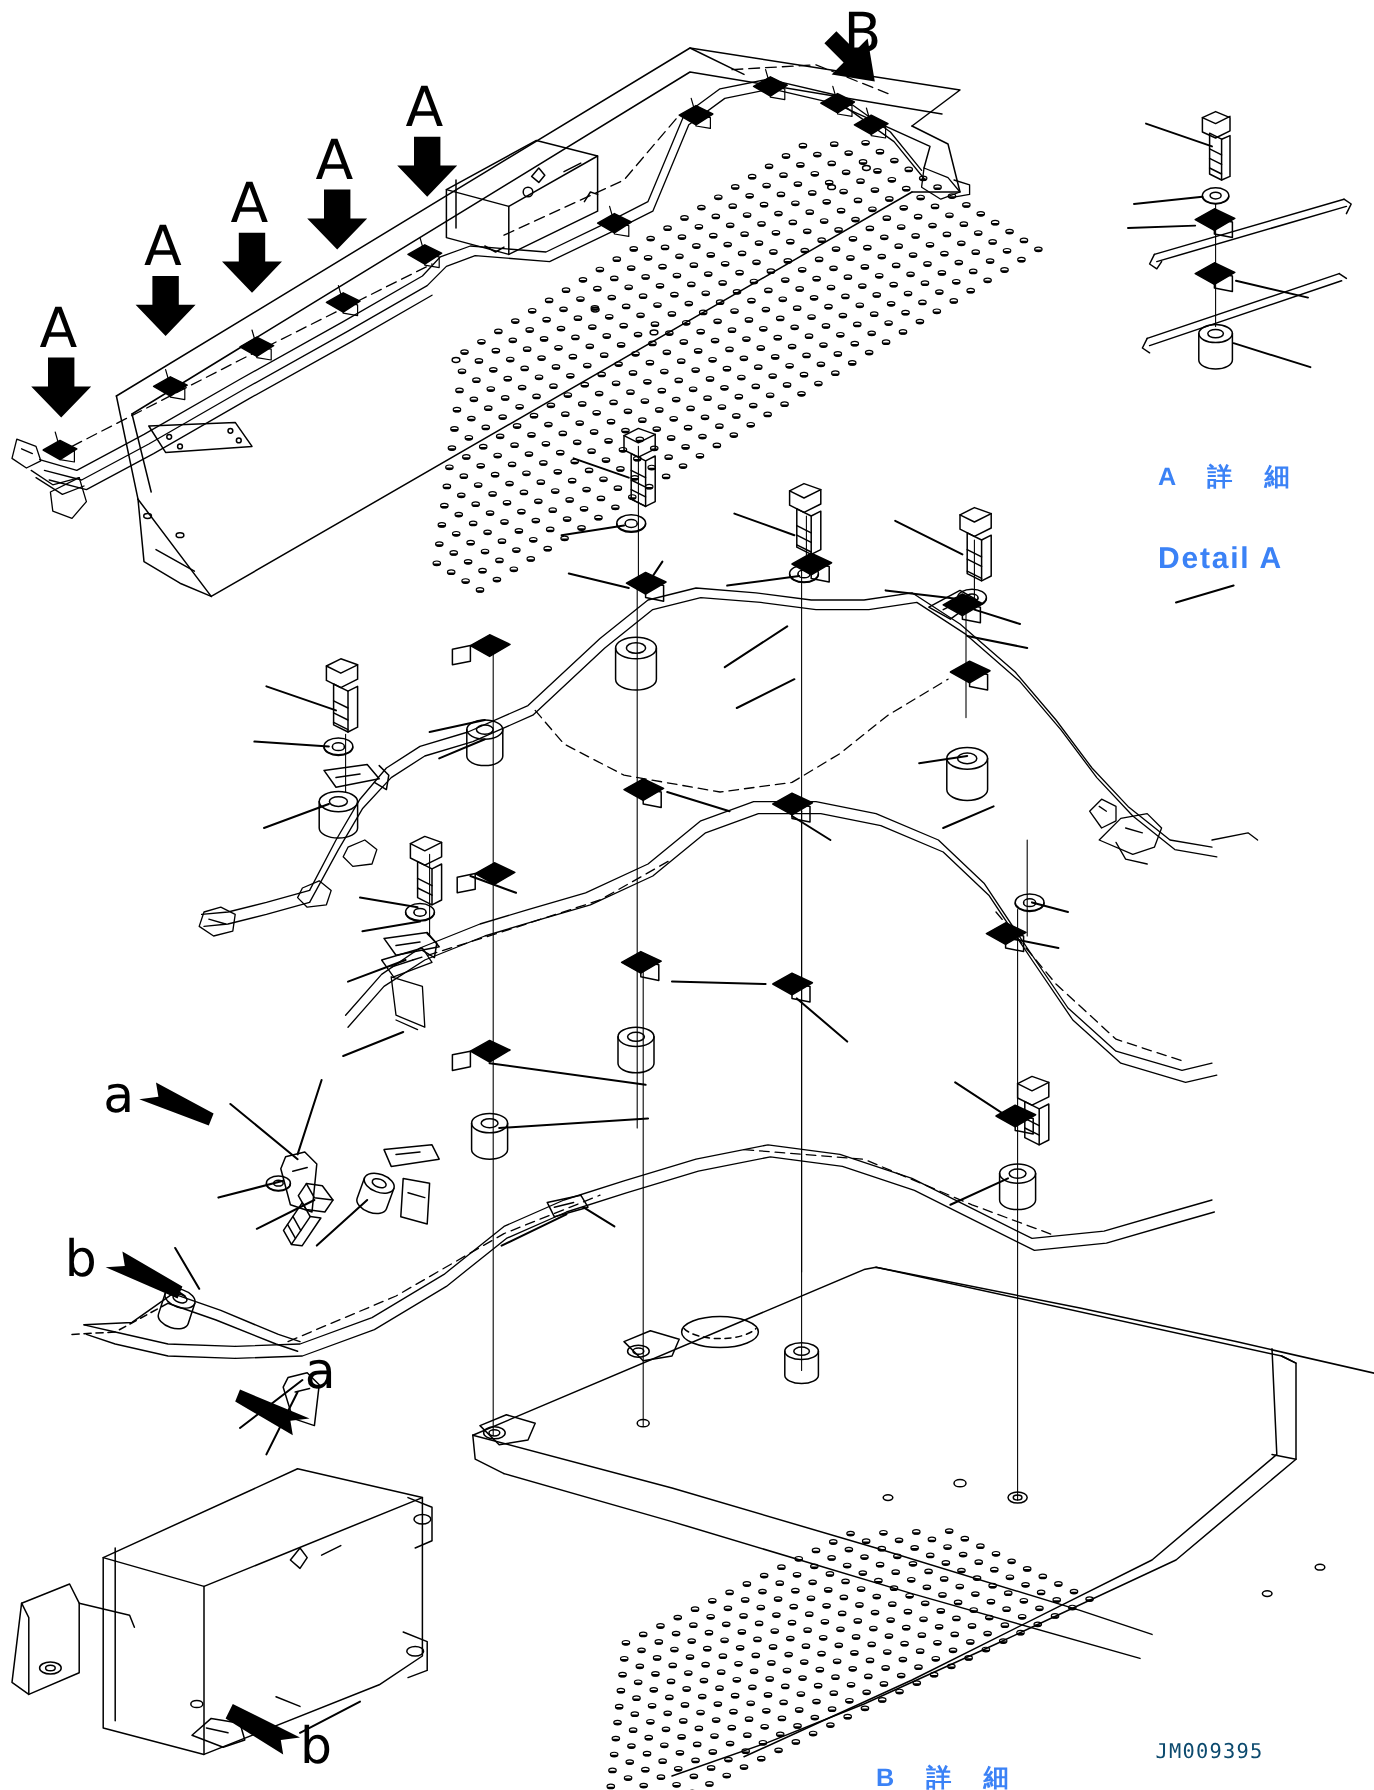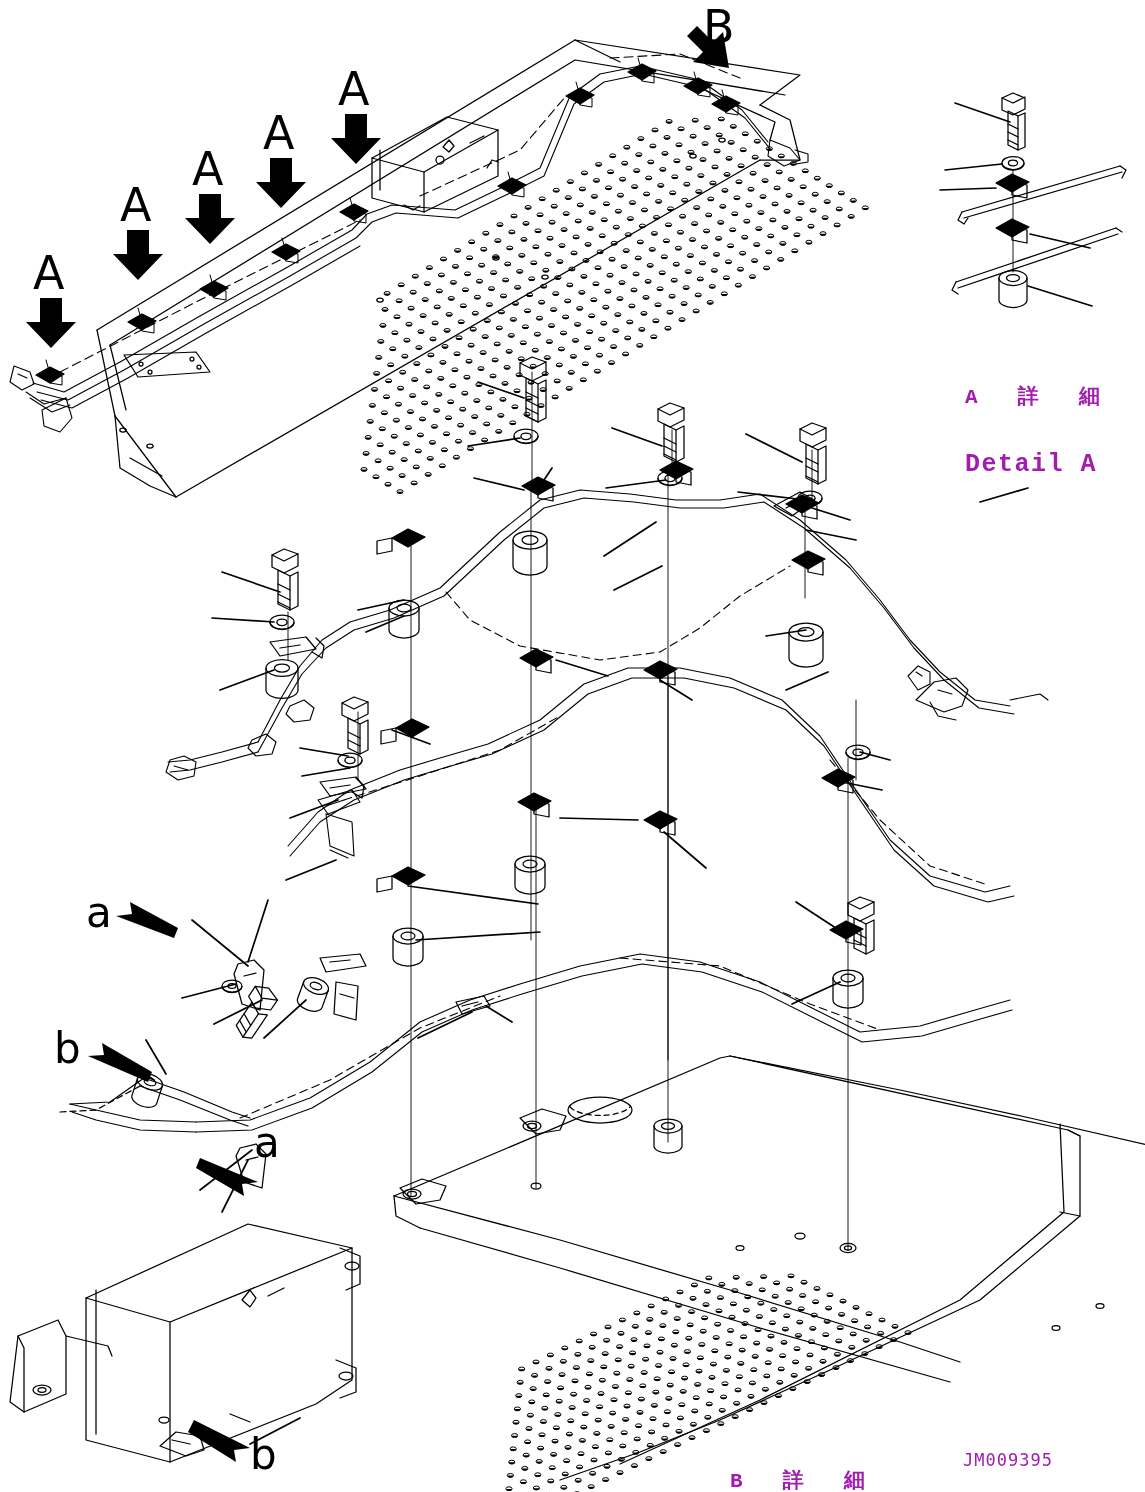--- a/index.html
+++ b/index.html
@@ -30,33 +30,33 @@
     font-size:46px;
     font-weight:400;
   }
   .lbl-low{
     font-family:"DejaVu Sans", sans-serif;
     font-size:42px;
     font-weight:400;
   }
   .detail-block{
     position:absolute;
-    font-family:Liberation Mono, monospace;
-    color:#a21caf;
+    font-family:Liberation Sans, sans-serif;
+    color:#3b82f6;
     line-height:1.22;
     white-space:pre;
   }
   .detail-jp{font-size:21px;letter-spacing:5px;font-weight:700;}
   .detail-en{font-size:25px;letter-spacing:1.5px;font-weight:700;}
   .dwgno{
     position:absolute;
     font-family:"DejaVu Sans Mono", monospace;
     font-size:17px;
     letter-spacing:1px;
-    color:#a21caf;
+    color:#0c4a6e;
     white-space:pre;
   }
 </style>
 </head>
 <body>
 
 <div id="sheet">
 
   <svg width="1145" height="1492" viewBox="0 0 1145 1492">
     <defs>

